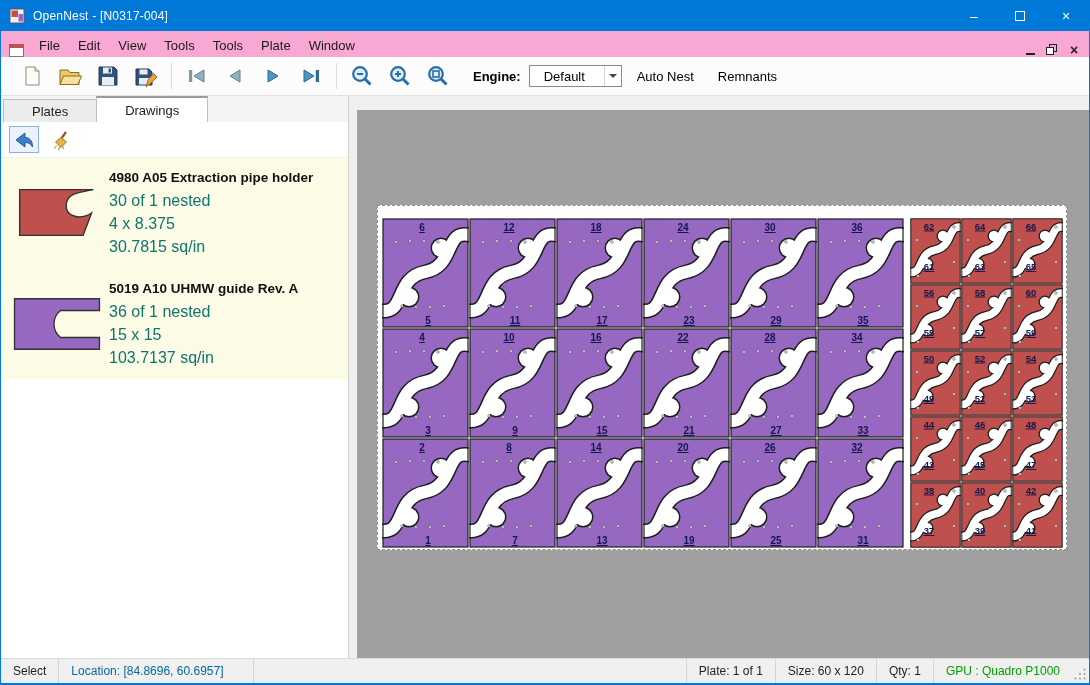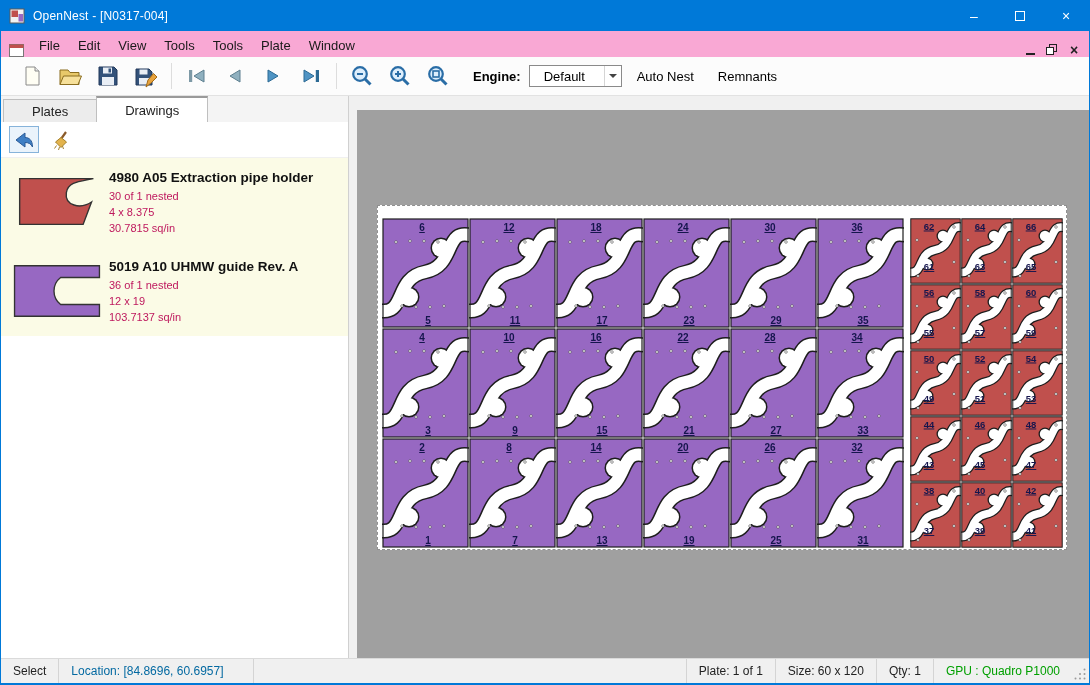--- a/index.html
+++ b/index.html
@@ -46,21 +46,21 @@
          background:#ececec; border:1px solid #bfbfbf; border-bottom:none; margin-right:-1px; color:#222; }
   .tab.active { height:26px; background:#fff; border-top:2px solid #9a9a9a; z-index:2; }
   .side-toolbar { flex:0 0 36px; display:flex; align-items:center; gap:8px; padding-left:8px;
                   background:#fff; border-bottom:1px solid #f0f0f0; }
   .side-btn { width:30px; height:27px; display:flex; align-items:center; justify-content:center; }
   .side-btn.outlined { border:1px solid #86b3da; background:#eaf3fb; }
   .drawing-item { display:flex; background:#fbfbe6; padding:10px 6px 10px 4px; }
   .thumb { flex:0 0 104px; display:flex; align-items:center; justify-content:center; }
   .d-info { flex:1; padding-top:2px; }
   .d-title { font-weight:bold; font-size:13.5px; color:#111; margin-bottom:4px; }
-  .d-line { font-size:11px; color:#be185d; line-height:1.45; }
+  .d-line { font-size:16px; color:#0f766e; line-height:1.45; }
 
   .canvas-wrap { flex:1 1 auto; position:relative; background:#f0f0f0; }
   .canvas { position:absolute; left:8px; top:14px; right:0; bottom:0; background:#a0a0a0; }
   .plate { position:absolute; left:20px; top:95px; width:690px; height:345px;
            background:#fff; border:1px dashed #909090; }
   #purple-grid { position:absolute; left:4px; top:12px; display:grid;
                  grid-template-columns:repeat(6,87px); grid-auto-rows:110px; }
   #red-grid { position:absolute; left:532px; top:12px; display:grid;
               grid-template-columns:repeat(3,51px); grid-auto-rows:66px; }
   .cell { display:block; }
@@ -253,21 +253,21 @@
           </div>
           <div class="drawing-item">
             <div class="thumb">
               <svg width="96" height="56" viewBox="0 0 100 62">
                 <path d="M3,3 L97,3 L97,16 L54,16 A19,19 0 0 0 54,46 L97,46 L97,59 L3,59 Z" fill="#9768c2" stroke="#333" stroke-width="1.5"></path>
               </svg>
             </div>
             <div class="d-info">
               <div class="d-title">5019 A10 UHMW guide Rev. A</div>
               <div class="d-line">36 of 1 nested</div>
-              <div class="d-line">12 x 19</div>
+              <div class="d-line">15 x 15</div>
               <div class="d-line">103.7137 sq/in</div>
             </div>
           </div>
         </div>
     </div>
 
     <div class="canvas-wrap">
       <div class="canvas">
         <div class="plate">
           <div id="purple-grid">

